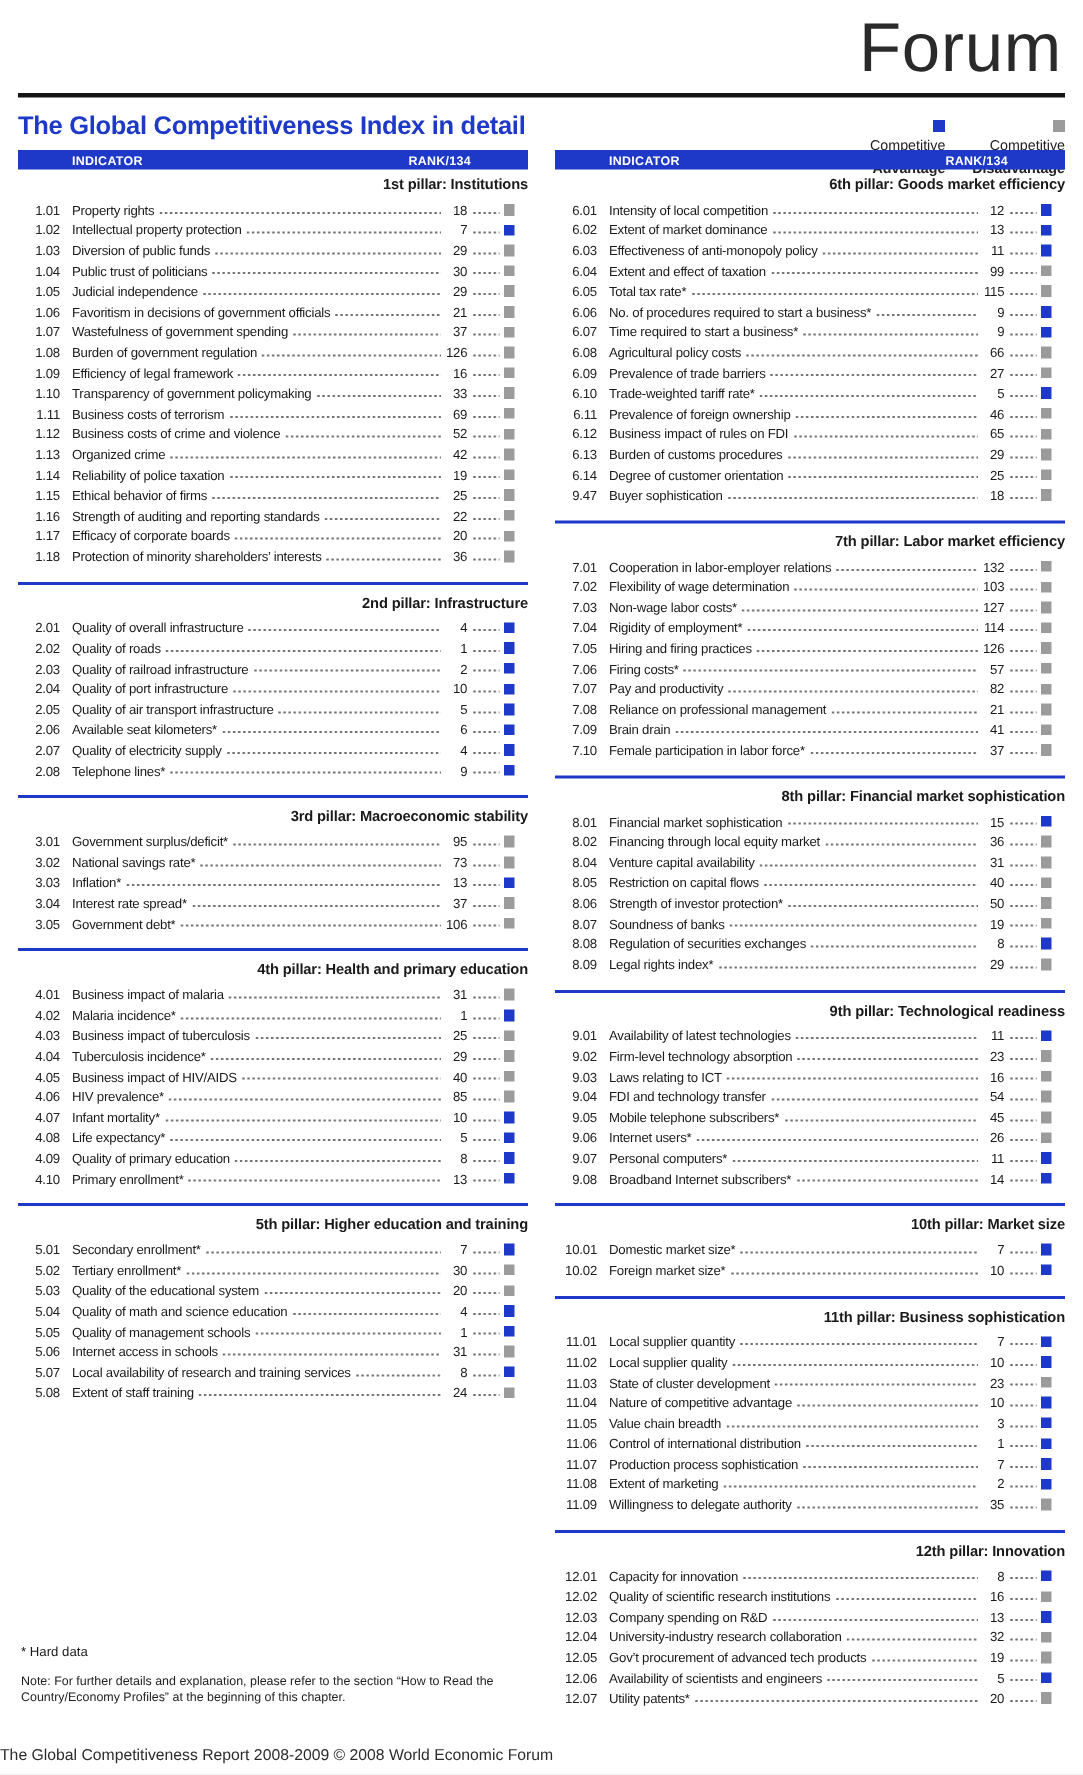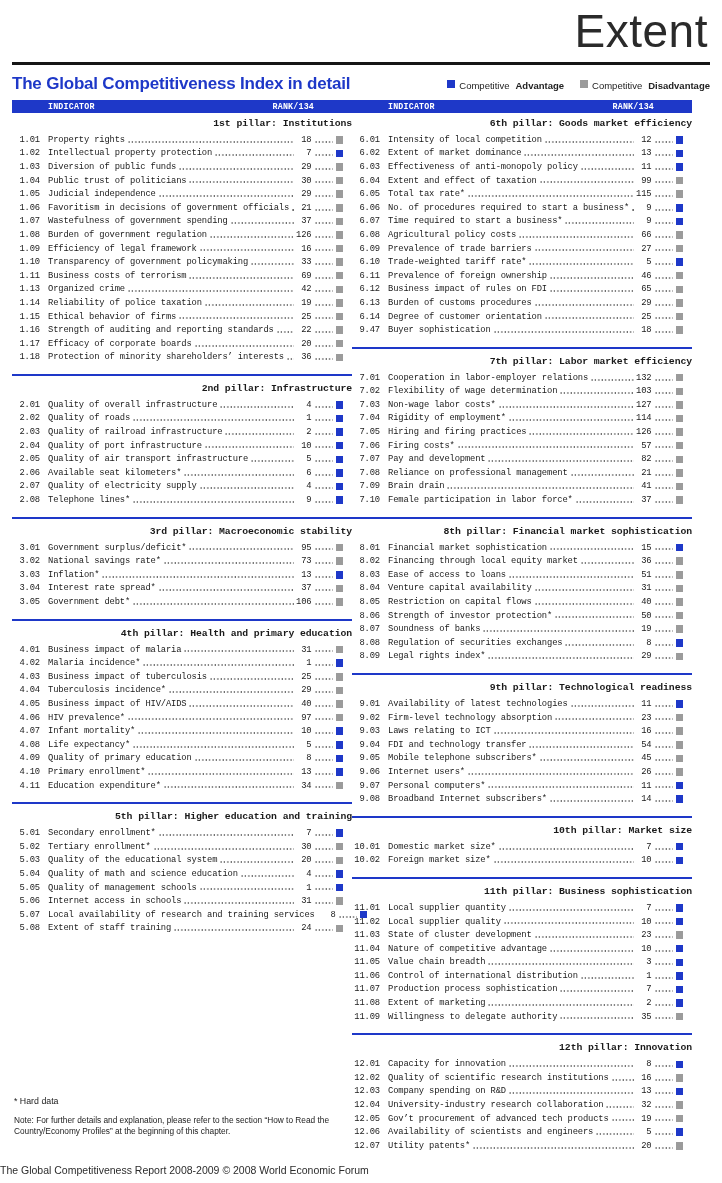--- a/index.html
+++ b/index.html
@@ -9,26 +9,26 @@
     margin:0 auto;
   }
   .country{
     position:absolute;top:4px;right:14px;font-size:46px;font-weight:400;
     letter-spacing:0.5px;color:#2a2a2a;
   }
   .top-rule{position:absolute;top:62px;left:12px;right:12px;border-top:3px solid #151515;}
   .subheader{position:absolute;top:74px;left:12px;right:12px;display:flex;justify-content:space-between;align-items:flex-start;}
   .doc-title{color:var(--accent);font-size:17px;font-weight:bold;letter-spacing:-0.2px;}
   .legend{display:flex;gap:16px;margin-top:6px;font-size:9.5px;align-items:center;color:#222;}
-  .legend-item{display:flex;align-items:flex-start;gap:4px;}
+  .legend-item{display:flex;align-items:flex-end;gap:4px;flex-direction:column;}
   .legend-sq{width:8px;height:8px;display:inline-block;}
   .legend-sq.adv{background:var(--accent);}
   .legend-sq.dis{background:var(--gray);}
   .legend b{margin-left:2px;}
-  .columns{position:absolute;top:100px;left:12px;width:698px;display:flex;font-family:Liberation Mono, monospace;}
+  .columns{position:absolute;top:100px;left:12px;width:698px;display:flex;gap:18px;}
   .col{width:340px;}
   .col-header{
     background:var(--accent);color:#fff;font-weight:bold;font-size:8.3px;
     height:13px;display:flex;align-items:center;justify-content:space-between;
     padding:0 38px 0 36px;letter-spacing:0.2px;
   }
   .section{margin-top:10px;}
   .section.first{margin-top:4px;}
   .section-rule{border-top:2px solid var(--accent);margin-bottom:6px;}
   .section-title{font-size:9.8px;font-weight:bold;line-height:14px;margin:0 0 2px 36px;letter-spacing:-0.1px;text-align:right;}
@@ -46,21 +46,21 @@
   .footnotes{position:absolute;left:14px;top:1096px;width:372px;}
   .hard-data{font-size:8.8px;margin-bottom:9px;}
   .note{font-size:8.3px;line-height:10.8px;color:#222;}
   .footer{position:absolute;top:1164px;left:0;width:100%;font-size:10.5px;color:#2c2c2c;}
 </style>
 </head>
 <body>
 
 <div class="page">
 
-  <div class="country">Extent</div>
+  <div class="country">Forum</div>
   <div class="top-rule"></div>
 
   <div class="subheader">
     <div class="doc-title">The Global Competitiveness Index in detail</div>
     <div class="legend">
       <span class="legend-item">
         <span class="legend-sq adv"></span>
         <span>Competitive</span>
         <b>Advantage</b>
       </span>
@@ -163,20 +163,28 @@
             </div>
             <div class="row">
               <span class="num">1.11</span>
               <span class="label">Business costs of terrorism</span>
               <span class="leader"></span>
               <span class="rank">69</span>
               <span class="leader l2"></span>
               <span class="sq" style="background:#9b9b9b"></span>
             </div>
             <div class="row">
+              <span class="num">1.12</span>
+              <span class="label">Business costs of crime and violence</span>
+              <span class="leader"></span>
+              <span class="rank">52</span>
+              <span class="leader l2"></span>
+              <span class="sq" style="background:#9b9b9b"></span>
+            </div>
+            <div class="row">
               <span class="num">1.13</span>
               <span class="label">Organized crime</span>
               <span class="leader"></span>
               <span class="rank">42</span>
               <span class="leader l2"></span>
               <span class="sq" style="background:#9b9b9b"></span>
             </div>
             <div class="row">
               <span class="num">1.14</span>
               <span class="label">Reliability of police taxation</span>
@@ -370,21 +378,21 @@
               <span class="label">Business impact of HIV/AIDS</span>
               <span class="leader"></span>
               <span class="rank">40</span>
               <span class="leader l2"></span>
               <span class="sq" style="background:#9b9b9b"></span>
             </div>
             <div class="row">
               <span class="num">4.06</span>
               <span class="label">HIV prevalence*</span>
               <span class="leader"></span>
-              <span class="rank">97</span>
+              <span class="rank">85</span>
               <span class="leader l2"></span>
               <span class="sq" style="background:#9b9b9b"></span>
             </div>
             <div class="row">
               <span class="num">4.07</span>
               <span class="label">Infant mortality*</span>
               <span class="leader"></span>
               <span class="rank">10</span>
               <span class="leader l2"></span>
               <span class="sq" style="background:#1e38c8"></span>
@@ -405,28 +413,20 @@
               <span class="leader l2"></span>
               <span class="sq" style="background:#1e38c8"></span>
             </div>
             <div class="row">
               <span class="num">4.10</span>
               <span class="label">Primary enrollment*</span>
               <span class="leader"></span>
               <span class="rank">13</span>
               <span class="leader l2"></span>
               <span class="sq" style="background:#1e38c8"></span>
-            </div>
-            <div class="row">
-              <span class="num">4.11</span>
-              <span class="label">Education expenditure*</span>
-              <span class="leader"></span>
-              <span class="rank">34</span>
-              <span class="leader l2"></span>
-              <span class="sq" style="background:#9b9b9b"></span>
             </div>
           </div>
           <div class="section">
             <div class="section-rule"></div>
             <div class="section-title">5th pillar: Higher education and training</div>
             <div class="row">
               <span class="num">5.01</span>
               <span class="label">Secondary enrollment*</span>
               <span class="leader"></span>
               <span class="rank">7</span>
@@ -667,21 +667,21 @@
             <div class="row">
               <span class="num">7.06</span>
               <span class="label">Firing costs*</span>
               <span class="leader"></span>
               <span class="rank">57</span>
               <span class="leader l2"></span>
               <span class="sq" style="background:#9b9b9b"></span>
             </div>
             <div class="row">
               <span class="num">7.07</span>
-              <span class="label">Pay and development</span>
+              <span class="label">Pay and productivity</span>
               <span class="leader"></span>
               <span class="rank">82</span>
               <span class="leader l2"></span>
               <span class="sq" style="background:#9b9b9b"></span>
             </div>
             <div class="row">
               <span class="num">7.08</span>
               <span class="label">Reliance on professional management</span>
               <span class="leader"></span>
               <span class="rank">21</span>
@@ -714,28 +714,20 @@
               <span class="leader"></span>
               <span class="rank">15</span>
               <span class="leader l2"></span>
               <span class="sq" style="background:#1e38c8"></span>
             </div>
             <div class="row">
               <span class="num">8.02</span>
               <span class="label">Financing through local equity market</span>
               <span class="leader"></span>
               <span class="rank">36</span>
-              <span class="leader l2"></span>
-              <span class="sq" style="background:#9b9b9b"></span>
-            </div>
-            <div class="row">
-              <span class="num">8.03</span>
-              <span class="label">Ease of access to loans</span>
-              <span class="leader"></span>
-              <span class="rank">51</span>
               <span class="leader l2"></span>
               <span class="sq" style="background:#9b9b9b"></span>
             </div>
             <div class="row">
               <span class="num">8.04</span>
               <span class="label">Venture capital availability</span>
               <span class="leader"></span>
               <span class="rank">31</span>
               <span class="leader l2"></span>
               <span class="sq" style="background:#9b9b9b"></span>

